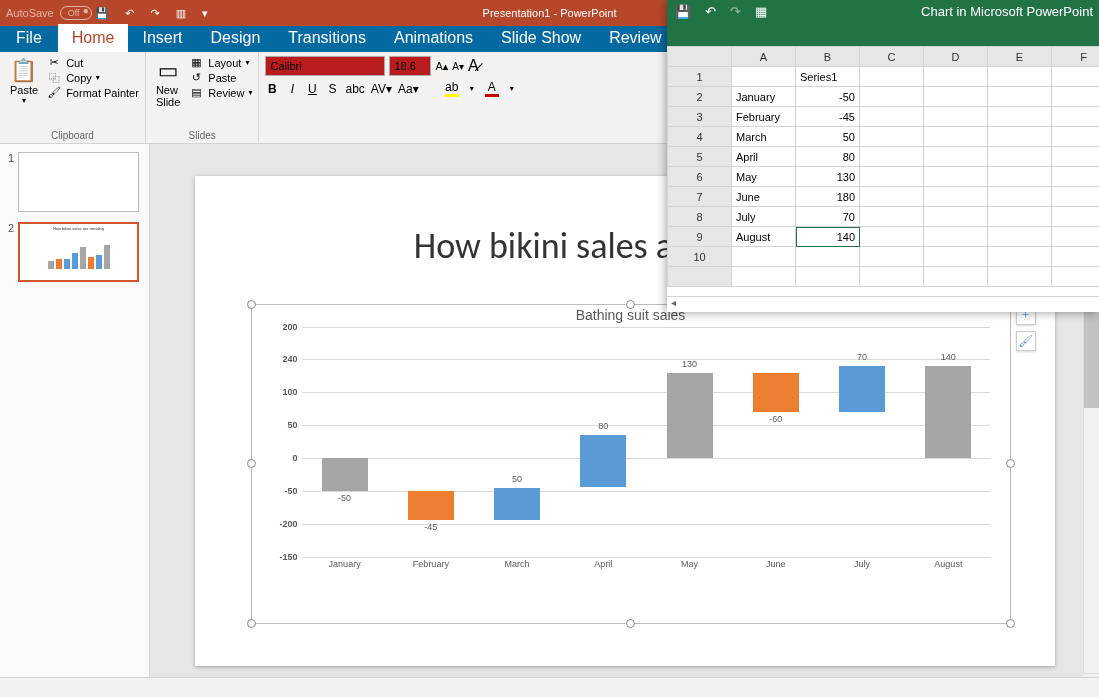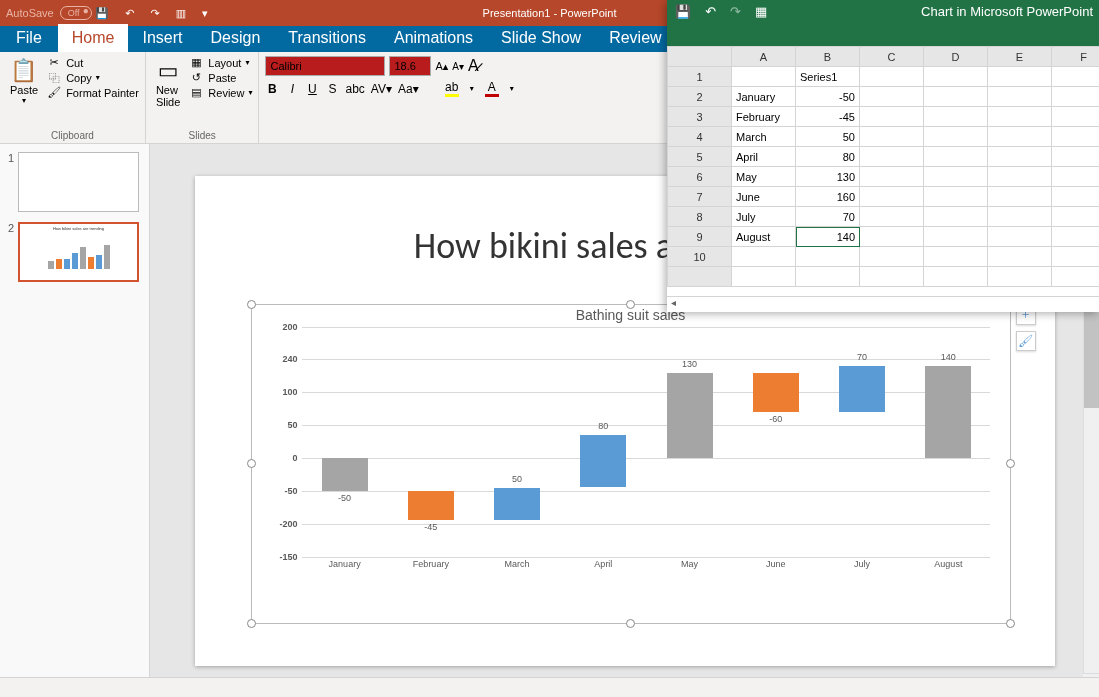--- a/index.html
+++ b/index.html
@@ -371,21 +371,21 @@
             <td>May</td>
             <td class="num">130</td>
             <td></td>
             <td></td>
             <td></td>
             <td></td>
           </tr>
           <tr>
             <th>7</th>
             <td>June</td>
-            <td class="num">160</td>
+            <td class="num">180</td>
             <td></td>
             <td></td>
             <td></td>
             <td></td>
           </tr>
           <tr>
             <th>8</th>
             <td>July</td>
             <td class="num">70</td>
             <td></td>

